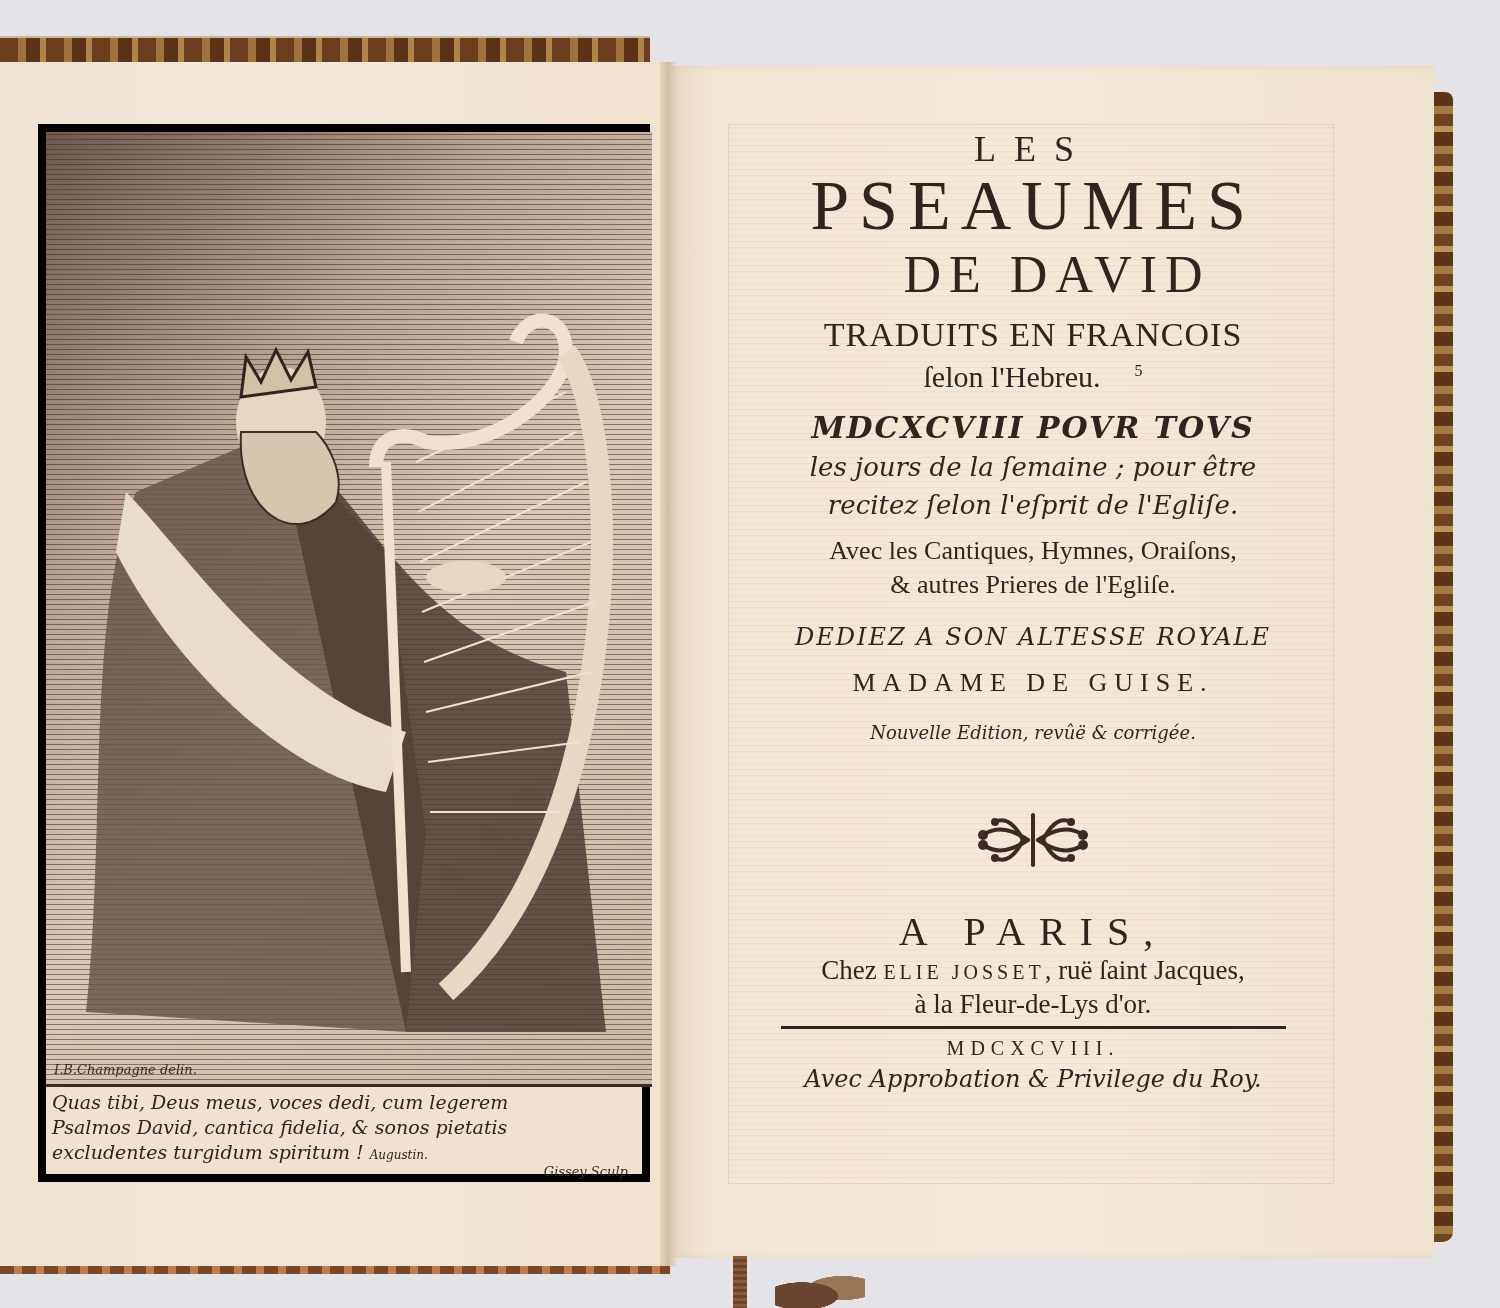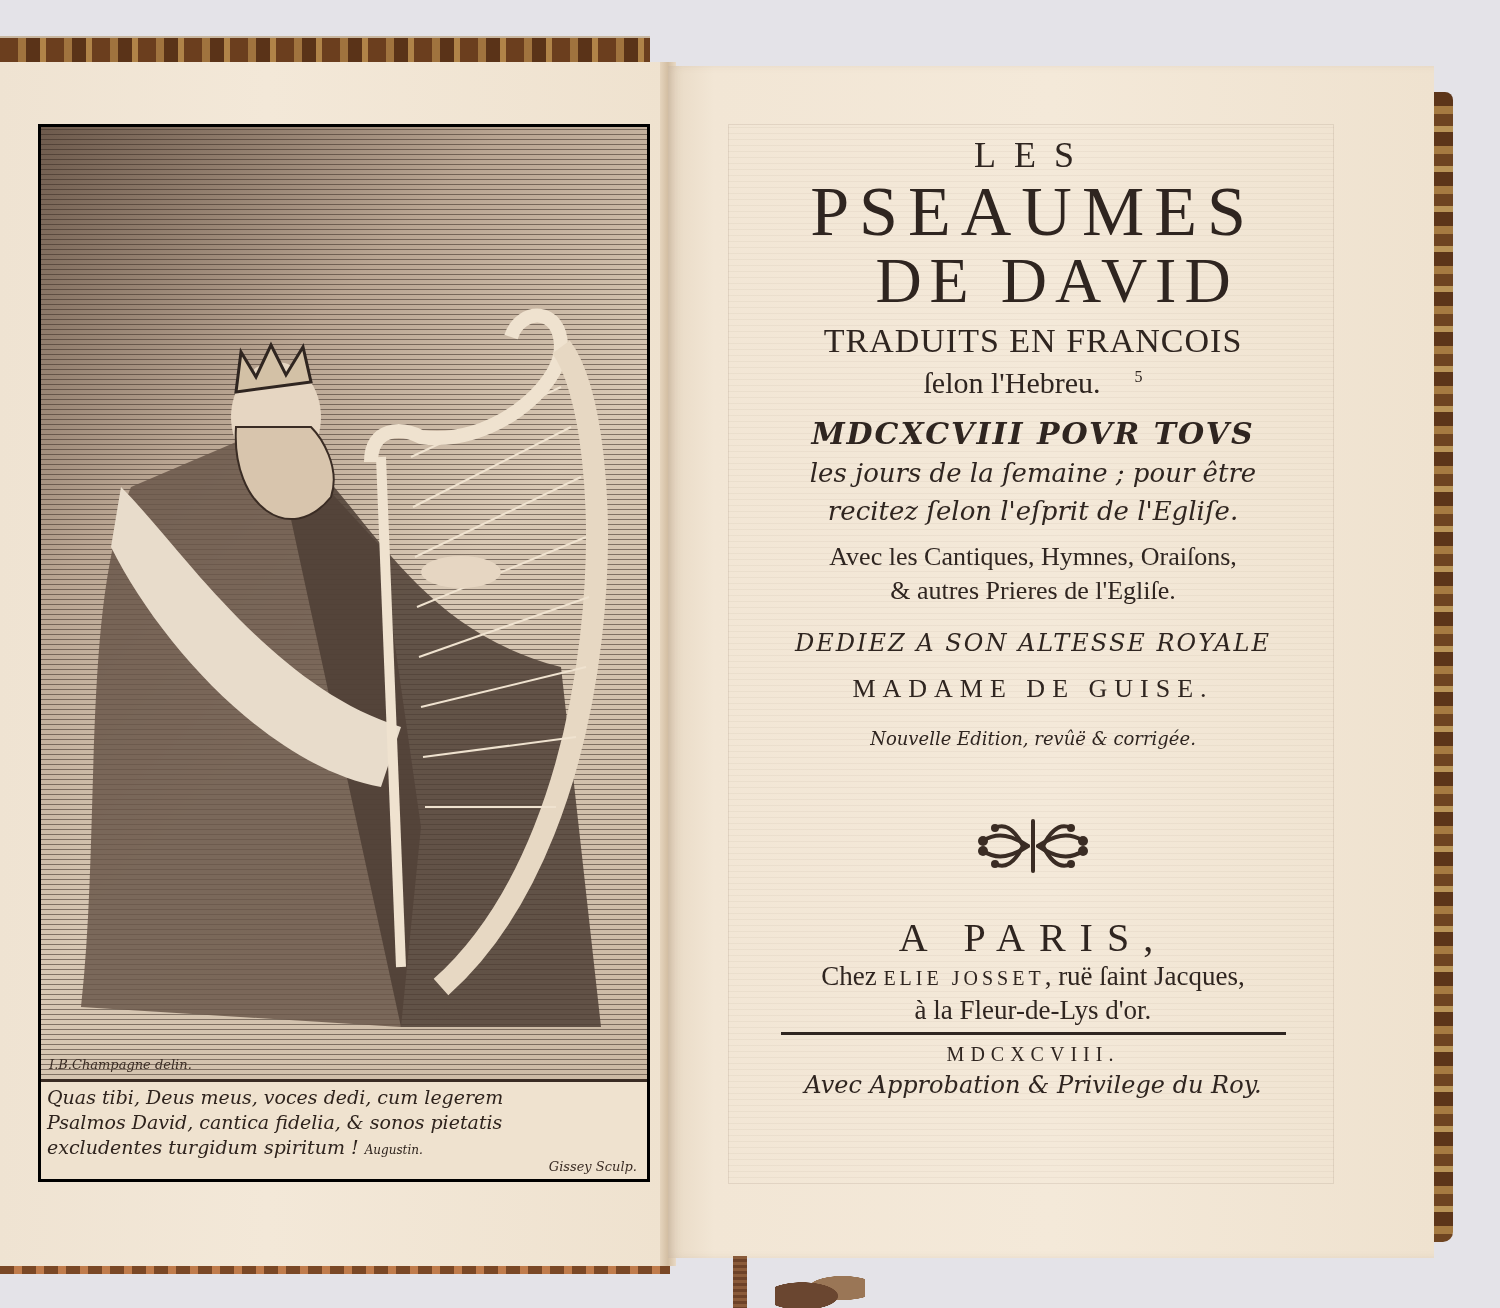--- a/index.html
+++ b/index.html
@@ -48,21 +48,21 @@
       box-shadow: inset 8px 0 12px -6px rgba(120,90,60,.35);
     }
     .gutter {
       position: absolute; left: 660px; top: 62px; width: 16px; height: 1204px;
       background: linear-gradient(90deg, #e5d4bd, #d3bea2, #e9dac6);
     }
 
     
     .plate {
       position: absolute; left: 38px; top: 124px; width: 612px; height: 1058px;
-      border: 3px solid #000000;
+      border: 8px solid #000000;
       background: #efe2cf;
     }
     .engraving {
       position: absolute; left: 0; top: 0; width: 606px; height: 952px;
       background:
         repeating-linear-gradient(0deg, transparent 0 4px, rgba(58,44,36,.55) 4px 5px),
         linear-gradient(135deg, #6d5a4c 0%, #b9a592 30%, #d8c8b4 55%, #cbb9a4 100%);
       overflow: hidden;
     }
     .engraving svg { position: absolute; left: 0; top: 0; }
@@ -86,23 +86,23 @@
     .title-block {
       position: absolute; left: 728px; top: 118px; width: 610px;
       text-align: center; color: #2f2520;
       font-family: "Liberation Serif", "DejaVu Serif", serif;
     }
     .show-through {
       position: absolute; left: 728px; top: 124px; width: 606px; height: 1060px;
       border: 1px solid rgba(150,130,110,.18);
       background: repeating-linear-gradient(0deg, transparent 0 5px, rgba(170,150,130,.10) 5px 6px);
     }
-    .t-les { font-size: 36px; letter-spacing: 18px; margin-top: 16px; height: 44px; }
+    .t-les { font-size: 36px; letter-spacing: 18px; margin-top: 10px; height: 44px; }
     .t-main { font-size: 70px; letter-spacing: 10px; line-height: 68px; }
-    .t-main2 { font-size: 64px; letter-spacing: 8px; line-height: 66px; margin-top: 2px; margin-left: 48px; }
+    .t-main2 { font-size: 52px; letter-spacing: 8px; line-height: 66px; margin-top: 2px; margin-left: 48px; }
     .t-trad { font-size: 34px; letter-spacing: 1px; margin-top: 8px; line-height: 38px; }
     .t-selon { font-size: 30px; line-height: 34px; }
     .t-selon .sig { font-size: 16px; vertical-align: super; margin-left: 34px; }
     .t-dist { font-family: "DejaVu Serif", serif; font-style: italic; font-weight: bold; font-size: 30px; letter-spacing: 2px; margin-top: 14px; line-height: 40px; }
     .t-italic { font-family: "DejaVu Serif", serif; font-style: italic; font-size: 26px; line-height: 38px; }
     .t-avec { font-size: 26px; line-height: 34px; margin-top: 10px; }
     .t-ded { font-family: "DejaVu Serif", serif; font-style: italic; font-size: 24px; letter-spacing: 2px; margin-top: 18px; line-height: 34px; }
     .t-madame { font-size: 26px; letter-spacing: 7px; margin-top: 12px; line-height: 34px; }
     .t-nouv { font-family: "DejaVu Serif", serif; font-style: italic; font-size: 18px; margin-top: 20px; line-height: 26px; }
     .fleuron { margin: 64px auto 0; width: 120px; height: 60px; }

